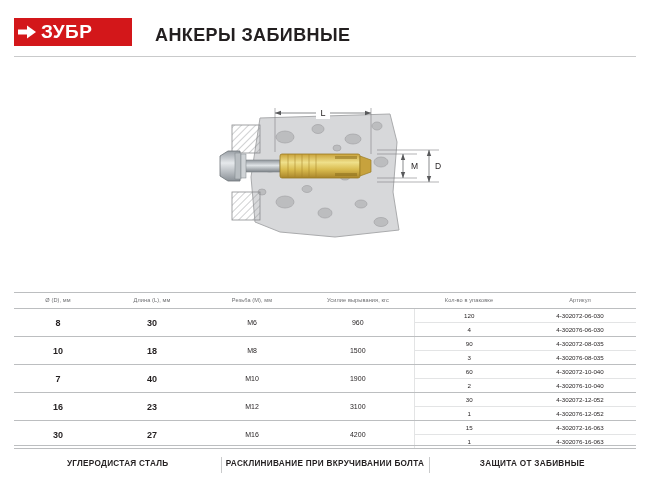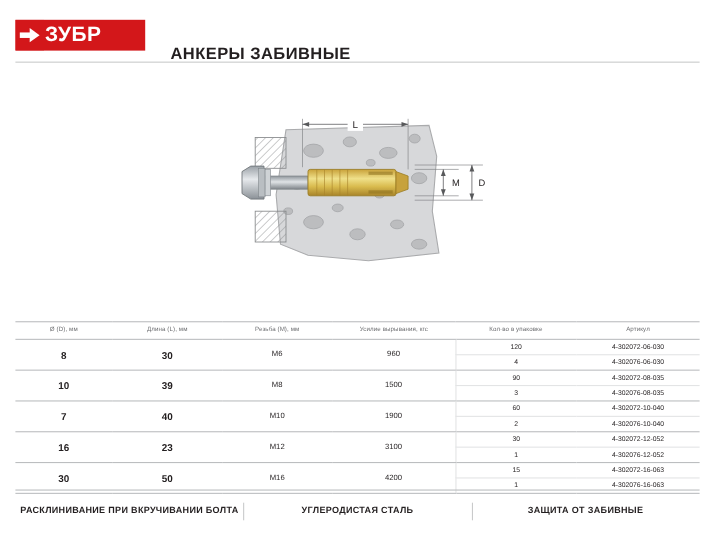--- a/index.html
+++ b/index.html
@@ -53,22 +53,22 @@
     font-size: 19px;
     font-weight: bold;
     letter-spacing: 0.5px;
     font-family: "Liberation Sans", sans-serif;
     line-height: 28px;
     padding-left: 1px;
   }
   .header-title {
     position: absolute;
     left: 155px;
-    top: 41px;
-    font-size: 15px;
+    top: 25px;
+    font-size: 18px;
     font-weight: bold;
     letter-spacing: 0.4px;
     color: #231f20;
   }
   .header-rule {
     position: absolute;
     left: 14px;
     top: 56px;
     width: 622px;
     height: 1px;
@@ -321,21 +321,21 @@
           <td class="qty">120</td>
           <td class="art">4-302072-06-030</td>
         </tr>
         <tr>
           <td class="qty thick">4</td>
           <td class="art thick">4-302076-06-030</td>
         </tr>
 
         <tr>
           <td class="main thick" rowspan="2">10</td>
-          <td class="main thick" rowspan="2">39</td>
+          <td class="main thick" rowspan="2">18</td>
           <td class="mid thick" rowspan="2">M8</td>
           <td class="mid thick" rowspan="2">1500</td>
           <td class="qty">90</td>
           <td class="art">4-302072-08-035</td>
         </tr>
         <tr>
           <td class="qty thick">3</td>
           <td class="art thick">4-302076-08-035</td>
         </tr>
 
@@ -360,34 +360,34 @@
           <td class="qty">30</td>
           <td class="art">4-302072-12-052</td>
         </tr>
         <tr>
           <td class="qty thick">1</td>
           <td class="art thick">4-302076-12-052</td>
         </tr>
 
         <tr>
           <td class="main thick" rowspan="2">30</td>
-          <td class="main thick" rowspan="2">50</td>
+          <td class="main thick" rowspan="2">27</td>
           <td class="mid thick" rowspan="2">M16</td>
           <td class="mid thick" rowspan="2">4200</td>
           <td class="qty">15</td>
           <td class="art">4-302072-16-063</td>
         </tr>
         <tr class="last">
           <td class="qty thick">1</td>
           <td class="art thick">4-302076-16-063</td>
         </tr>
       </tbody>
     </table>
   </div>
 
   <div class="footer-rule-top"></div>
   <div class="footer">
+    <div class="footer-cell">УГЛЕРОДИСТАЯ СТАЛЬ</div>
     <div class="footer-cell">РАСКЛИНИВАНИЕ ПРИ ВКРУЧИВАНИИ БОЛТА</div>
-    <div class="footer-cell">УГЛЕРОДИСТАЯ СТАЛЬ</div>
     <div class="footer-cell">ЗАЩИТА ОТ ЗАБИВНЫЕ</div>
   </div>
 
 </div>
 
 </body></html>

